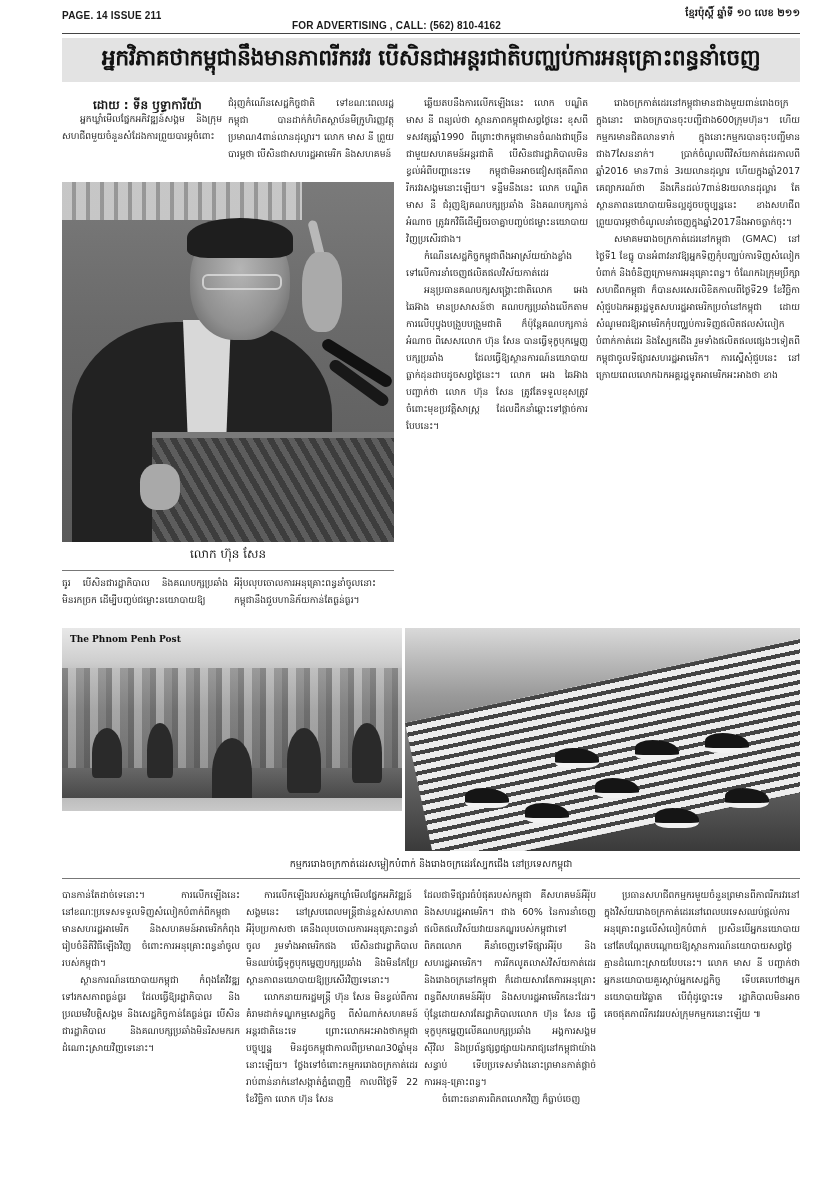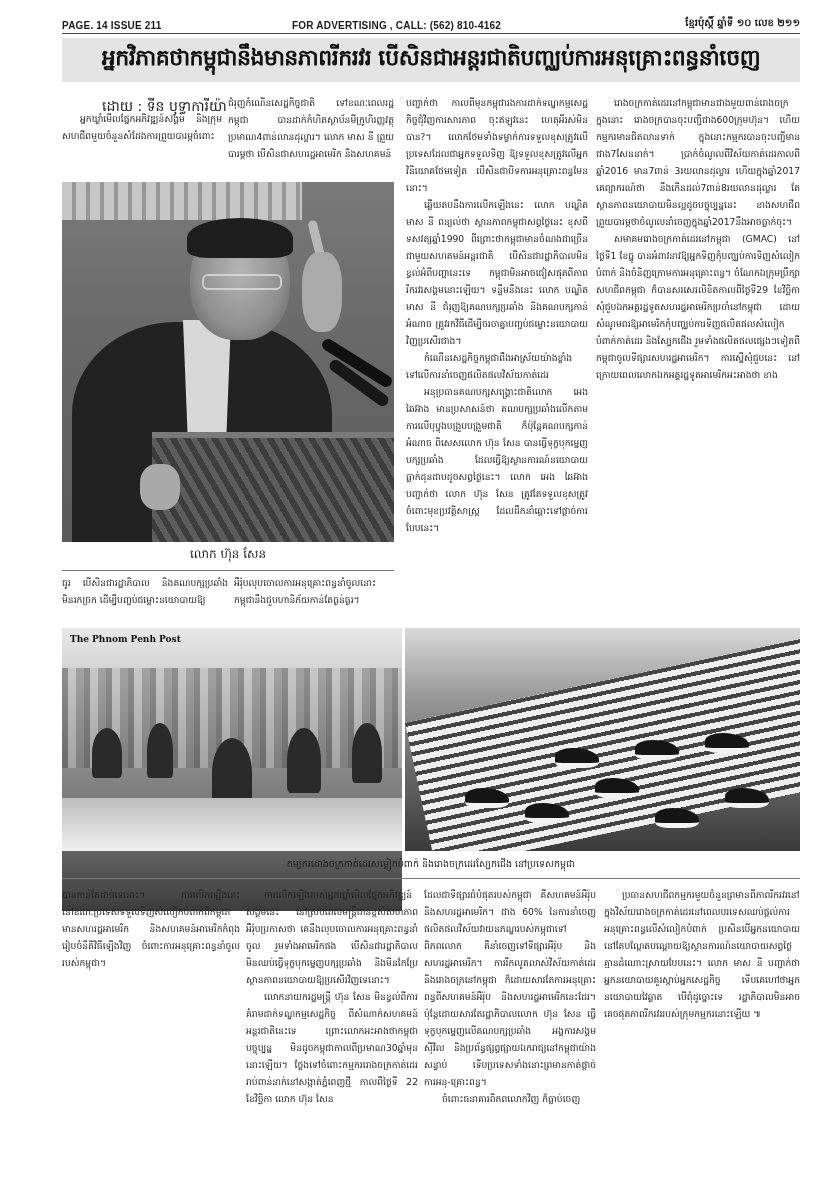--- a/index.html
+++ b/index.html
@@ -2,33 +2,33 @@
 <html><head>
 <meta charset="utf-8">
 <style>
   * { box-sizing: border-box; margin: 0; padding: 0; }
   html, body { width: 823px; height: 1184px; background: #ffffff; overflow: hidden; }
   body { font-family: "DejaVu Sans", sans-serif; color: #1a1a1a; position: relative; }
 
   .header-bar {
     position: absolute; left: 62px; top: 18px; width: 738px; height: 16px;
     display: flex; justify-content: space-between; align-items: flex-end;
-    border-bottom: 1px solid #444; padding-bottom: 2px;
+    border-bottom: 1px solid #444; padding-bottom: 12px;
   }
   .hdr-left, .hdr-mid { font-family: "Liberation Sans", sans-serif; font-weight: bold; font-size: 10px; letter-spacing: 0.2px; }
   .hdr-mid { font-weight: bold; position: absolute; left: 230px; bottom: 2px; }
   .hdr-right { font-size: 10px; font-weight: bold; }
 
   .headline-box {
     position: absolute; left: 62px; top: 38px; width: 738px; height: 44px;
     background: #e3e3e3; display: flex; align-items: center; justify-content: center; text-align: center;
   }
   .headline { font-size: 22px; font-weight: bold; color: #111; white-space: nowrap; letter-spacing: -0.5px; }
 
-  .byline { position: absolute; left: 102px; top: 97px; font-size: 14px; font-weight: normal; }
+  .byline { position: absolute; left: 93px; top: 97px; font-size: 12px; font-weight: bold; }
 
   .col { position: absolute; font-size: 9.2px; line-height: 17px; text-align: justify; color: #222; overflow: hidden; }
   .col p { text-indent: 18px; margin-bottom: 0; }
   .col p.noind { text-indent: 0; }
 
   .photo-main {
     position: absolute; left: 62px; top: 182px; width: 332px; height: 360px; overflow: hidden;
     background: linear-gradient(180deg, #7a7a7a 0%, #6a6a6a 40%, #5a5a5a 100%);
   }
   .photo-main .banner-txt { position: absolute; left: 0; top: 0; width: 240px; height: 38px; background: repeating-linear-gradient(90deg,#cfcfcf 0 10px,#9a9a9a 10px 14px); opacity: .9; }
@@ -40,21 +40,21 @@
   .photo-main .hand { position: absolute; left: 240px; top: 70px; width: 40px; height: 80px; border-radius: 40%; background: #aaa; }
   .photo-main .finger { position: absolute; left: 250px; top: 38px; width: 9px; height: 40px; border-radius: 5px; background: #b8b8b8; transform: rotate(-14deg); }
   .photo-main .mic1 { position: absolute; left: 255px; top: 175px; width: 80px; height: 12px; border-radius: 6px; background: #111; transform: rotate(32deg); }
   .photo-main .mic2 { position: absolute; left: 262px; top: 195px; width: 70px; height: 12px; border-radius: 6px; background: #181818; transform: rotate(36deg); }
   .photo-main .podium { position: absolute; left: 90px; top: 250px; width: 250px; height: 120px; background: repeating-linear-gradient(60deg,#4a3a30 0 6px,#6d5a4c 6px 12px); border-top: 6px solid #8a7766; filter: grayscale(1); }
   .photo-main .hand2 { position: absolute; left: 78px; top: 282px; width: 40px; height: 46px; border-radius: 40%; background: #a9a9a9; }
 
   .caption-main { position: absolute; left: 62px; top: 546px; width: 332px; text-align: center; font-size: 12px; padding-bottom: 6px; border-bottom: 1px solid #777; }
 
   .photo-factory1 {
-    position: absolute; left: 62px; top: 628px; width: 340px; height: 283px; overflow: hidden;
+    position: absolute; left: 62px; top: 628px; width: 340px; height: 183px; overflow: hidden;
     background: linear-gradient(180deg, #e8e8e8 0%, #cfcfcf 18%, #8e8e8e 45%, #6a6a6a 75%, #3c3c3c 100%);
   }
   .photo-factory1 .rows { position: absolute; left: 0; top: 40px; width: 100%; height: 100px; background: repeating-linear-gradient(90deg,#555 0 6px,#bbb 6px 14px,#777 14px 22px); opacity: .55; }
   .photo-factory1 .worker { position: absolute; border-radius: 50% 50% 10% 10%; background: #2a2a2a; }
   .photo-factory1 .table { position: absolute; left: 0; top: 170px; width: 100%; height: 53px; background: linear-gradient(180deg,#bdbdbd,#f0f0f0); }
   .watermark { position: absolute; left: 8px; top: 6px; font-family: "DejaVu Serif", serif; font-size: 9px; font-weight: bold; color: #111; }
 
   .photo-factory2 {
     position: absolute; left: 405px; top: 628px; width: 395px; height: 223px; overflow: hidden;
     background: linear-gradient(180deg, #d9d9d9 0%, #9a9a9a 30%, #6d6d6d 60%, #3a3a3a 100%);
@@ -104,21 +104,20 @@
 <div class="caption-main">លោក ហ៊ុន សែន</div>
 
 <div class="col" style="left:62px; top:574px; width:166px; height:40px;">
   <p class="noind">ធូរ បើសិនជារដ្ឋាភិបាល និងគណបក្សប្រឆាំងមិនរកច្រក ដើម្បីបញ្ចប់ជម្លោះនយោបាយឱ្យ</p>
 </div>
 <div class="col" style="left:234px; top:574px; width:162px; height:40px;">
   <p class="noind">អឺរ៉ុបលុបចោលការអនុគ្រោះពន្ធនាំចូលនោះ កម្ពុជានឹងជួបហានិភ័យកាន់តែធ្ងន់ធ្ងរ។</p>
 </div>
 
 <div class="col" style="left:406px; top:94px; width:182px; height:522px;">
-  <p class="noind">បញ្ជាក់ថា កាលពីមុនកម្ពុជារងការដាក់ទណ្ឌកម្មសេដ្ឋកិច្ចជុំវិញការសារភាព ចុះឥឡូវនេះ ហេតុអីរស់មិនបាន?។ លោកថែមទាំងទម្លាក់ការទទួលខុសត្រូវលើប្រទេសដែលជាអ្នកទទួលទិញ ឱ្យទទួលខុសត្រូវលើអ្នកវិនិយោគថែមទៀត បើសិនជាបិទការអនុគ្រោះពន្ធមែននោះ។</p>
   <p>ឆ្លើយតបនឹងការលើកឡើងនេះ លោក បណ្ឌិត មាស នី ពន្យល់ថា ស្ថានភាពកម្ពុជាសព្វថ្ងៃនេះ ខុសពីទសវត្សឆ្នាំ1990 ពីព្រោះថាកម្ពុជាមានចំណងជាច្រើនជាមួយសហគមន៍អន្តរជាតិ បើសិនជារដ្ឋាភិបាលមិនខ្វល់អំពីបញ្ហានេះទេ កម្ពុជាមិនអាចជៀសផុតពីភាពរីករវរសង្គមនោះឡើយ។ ទន្ទឹមនឹងនេះ លោក បណ្ឌិត មាស នី ជំរុញឱ្យគណបក្សប្រឆាំង និងគណបក្សកាន់អំណាច ត្រូវរកវិធីដើម្បីចរចាគ្នាបញ្ចប់ជម្លោះនយោបាយវិញប្រសើរជាង។</p>
   <p>កំណើនសេដ្ឋកិច្ចកម្ពុជាពឹងអាស្រ័យយ៉ាងខ្លាំង ទៅលើការនាំចេញផលិតផលវិស័យកាត់ដេរ</p>
   <p>អនុប្រធានគណបក្សសង្គ្រោះជាតិលោក អេង឵ ឆៃអ៊ាង មានប្រសាសន៍ថា គណបក្សប្រឆាំងលើកតាមការលើបុប្ធុងបង្រួបបង្រួមជាតិ ក៏ប៉ុន្តែគណបក្សកាន់អំណាច ពិសេសលោក ហ៊ុន សែន បានធ្វើទុក្ខបុកម្នេញបក្សប្រឆាំង ដែលធ្វើឱ្យស្ថានការណ៍នយោបាយធ្លាក់ដុនដាបដូចសព្វថ្ងៃនេះ។ លោក អេង ឆៃអ៊ាង បញ្ជាក់ថា លោក ហ៊ុន សែន ត្រូវតែទទួលខុសត្រូវចំពោះមុខប្រវត្តិសាស្ត្រ ដែលដឹកនាំឆ្ពោះទៅផ្ដាច់ការបែបនេះ។</p>
 </div>
 
 <div class="col" style="left:596px; top:94px; width:204px; height:522px;">
   <p>រោងចក្រកាត់ដេរនៅកម្ពុជាមានជាងមួយពាន់រោងចក្រក្នុងនោះ រោងចក្របានចុះបញ្ជីជាង600ក្រុមហ៊ុន។ ហើយកម្មករមានជិតលានទាក់ ក្នុងនោះកម្មករបានចុះបញ្ជីមានជាង7សែននាក់។ ប្រាក់ចំណូលពីវិស័យកាត់ដេរកាលពីឆ្នាំ2016 មាន7ពាន់ 3រយលានដុល្លារ ហើយក្នុងឆ្នាំ2017 គេព្យាករណ៍ថា នឹងកើនដល់7ពាន់8រយលានដុល្លារ តែស្ថានភាពនយោបាយមិនល្អដូចបច្ចុប្បន្ននេះ ខាងសហជីពព្រួយបារម្ភថាចំណូលនាំចេញក្នុងឆ្នាំ2017នឹងអាចធ្លាក់ចុះ។</p>
   <p>សមាគមរោងចក្រកាត់ដេរនៅកម្ពុជា (GMAC) នៅថ្ងៃទី1 ខែធ្នូ បានអំពាវនាវឱ្យអ្នកទិញកុំបញ្ឈប់ការទិញសំលៀកបំពាក់ និងចំនិញក្រោមការអនុគ្រោះពន្ធ។ ចំណែកឯក្រុមប្រឹក្សាសហជីពកម្ពុជា ក៏បានសរសេរលិខិតកាលពីថ្ងៃទី29 ខែវិច្ឆិកា សុំជួបឯកអគ្គរដ្ឋទូតសហរដ្ឋអាមេរិកប្រចាំនៅកម្ពុជា ដោយសំណូមពរឱ្យអាមេរិកកុំបញ្ឈប់ការទិញផលិតផលសំលៀកបំពាក់កាត់ដេរ និងស្បែកជើង រួមទាំងផលិតផលផ្សេងៗទៀតពីកម្ពុជាចូលទីផ្សារសហរដ្ឋអាមេរិក។ ការស្នើសុំជួបនេះ នៅក្រោយពេលលោកឯកអគ្គរដ្ឋទូតអាមេរិកអះអាងថា ខាង</p>
 </div>
 
@@ -137,24 +136,25 @@
   <div class="belt"></div>
   <div class="shoe" style="left:60px; top:160px;"></div>
   <div class="shoe" style="left:120px; top:175px;"></div>
   <div class="shoe" style="left:190px; top:150px;"></div>
   <div class="shoe" style="left:250px; top:180px;"></div>
   <div class="shoe" style="left:320px; top:160px;"></div>
   <div class="shoe" style="left:150px; top:120px;"></div>
   <div class="shoe" style="left:230px; top:112px;"></div>
   <div class="shoe" style="left:300px; top:105px;"></div>
 </div>
-<div class="caption-factory">កម្យករដោងចក្រកាត់ដេរសម្លៀកបំពាក់ និងរោងចក្រដេរស្បែកជើង នៅប្រទេសកម្ពុជា</div>
+<div class="caption-factory">កម្មកររោងចក្រកាត់ដេរសម្លៀកបំពាក់ និងរោងចក្រដេរស្បែកជើង នៅប្រទេសកម្ពុជា</div>
 
 <div class="col" style="left:62px; top:886px; width:178px; height:275px;">
   <p class="noind">បានកាន់តែដាច់ទេនោះ។ ការលើកឡើងនេះ នៅខណៈប្រទេសទទួលទិញសំលៀកបំពាក់ពីកម្ពុជា មានសហរដ្ឋអាមេរិក និងសហគមន៍អាមេរិកកំពុងរៀបចំនីតិវិធីឡើងវិញ ចំពោះការអនុគ្រោះពន្ធនាំចូលរបស់កម្ពុជា។</p>
+  <p>ស្ថានការណ៍នយោបាយកម្ពុជា កំពុងតែវិវឌ្ឍទៅរកសភាពធ្ងន់ធ្ងរ ដែលធ្វើឱ្យរដ្ឋាភិបាល និងប្រឈមវិបត្តិសង្គម និងសេដ្ឋកិច្ចកាន់តែធ្ងន់ធ្ងរ បើសិនជារដ្ឋាភិបាល និងគណបក្សប្រឆាំងមិនរិសមករកដំណោះស្រាយវិញទេនោះ។</p>
 </div>
 <div class="col" style="left:246px; top:886px; width:172px; height:275px;">
   <p>ការលើកឡើងរបស់អ្នកឃ្លាំមើលផ្នែកអភិវឌ្ឍន៍សង្គមនេះ នៅស្របពេលមន្ត្រីជាន់ខ្ពស់សហភាពអឺរ៉ុបប្រកាសថា គេនឹងលុបចោលការអនុគ្រោះពន្ធនាំចូល រួមទាំងអាមេរិកផង បើសិនជារដ្ឋាភិបាលមិនឈប់ធ្វើទុក្ខបុកម្នេញបក្សប្រឆាំង និងមិនកែប្រែស្ថានភាពនយោបាយឱ្យប្រសើរវិញទេនោះ។</p>
   <p>លោកនាយករដ្ឋមន្ត្រី ហ៊ុន សែន មិនខ្វល់ពីការគំរាមដាក់ទណ្ឌកម្មសេដ្ឋកិច្ច ពីសំណាក់សហគមន៍អន្តរជាតិនេះទេ ព្រោះលោកអះអាងថាកម្ពុជាបច្ចុប្បន្ន មិនដូចកម្ពុជាកាលពីប្រមាណ30ឆ្នាំមុននោះឡើយ។ ថ្លែងទៅចំពោះកម្មកររោងចក្រកាត់ដេររាប់ពាន់នាក់នៅសង្កាត់ភ្នំពេញថ្មី កាលពីថ្ងៃទី 22 ខែវិច្ឆិកា លោក ហ៊ុន សែន</p>
 </div>
 <div class="col" style="left:424px; top:886px; width:172px; height:275px;">
   <p class="noind">ដែលជាទីផ្សារធំបំផុតរបស់កម្ពុជា គឺសហគមន៍អឺរ៉ុប និងសហរដ្ឋអាមេរិក។ ជាង 60% នៃការនាំចេញផលិតផលវិស័យវាយនភណ្ឌរបស់កម្ពុជាទៅពិភពលោក គឺនាំចេញទៅទីផ្សារអឺរ៉ុប និងសហរដ្ឋអាមេរិក។ ការរីកលូតលាស់វិស័យកាត់ដេរ និងរោងចក្រនៅកម្ពុជា ក៏ដោយសារតែការអនុគ្រោះពន្ធពីសហគមន៍អឺរ៉ុប និងសហរដ្ឋអាមេរិកនេះដែរ។ ប៉ុន្តែដោយសារតែរដ្ឋាភិបាលលោក ហ៊ុន សែន ធ្វើទុក្ខបុកម្នេញលើគណបក្សប្រឆាំង អង្គការសង្គមស៊ីវិល និងប្រព័ន្ធផ្សព្វផ្សាយឯករាជ្យនៅកម្ពុជាយ៉ាងសន្ធាប់ ទើបប្រទេសទាំងនោះព្រមានកាត់ផ្ដាច់ការអនុ-គ្រោះពន្ធ។</p>
   <p>ចំពោះធនាគារពិភពលោកវិញ ក៏ធ្លាប់ចេញ</p>
 </div>
 <div class="col" style="left:604px; top:886px; width:196px; height:275px;">

